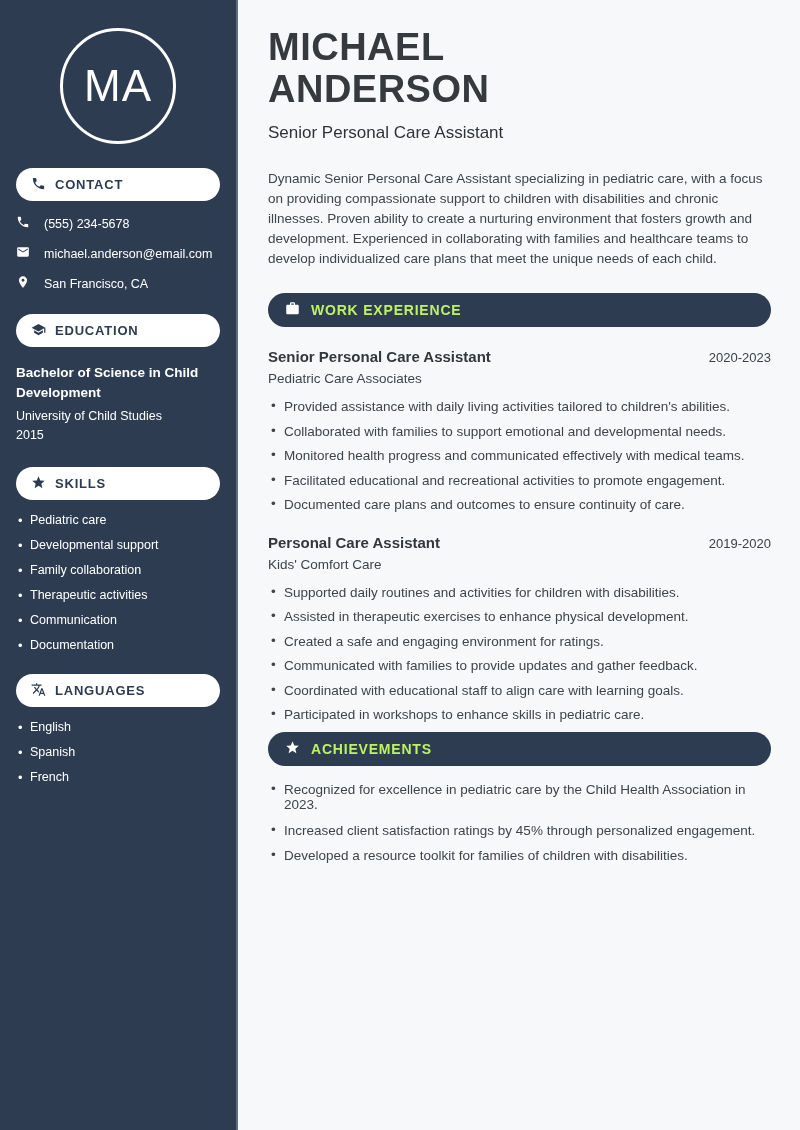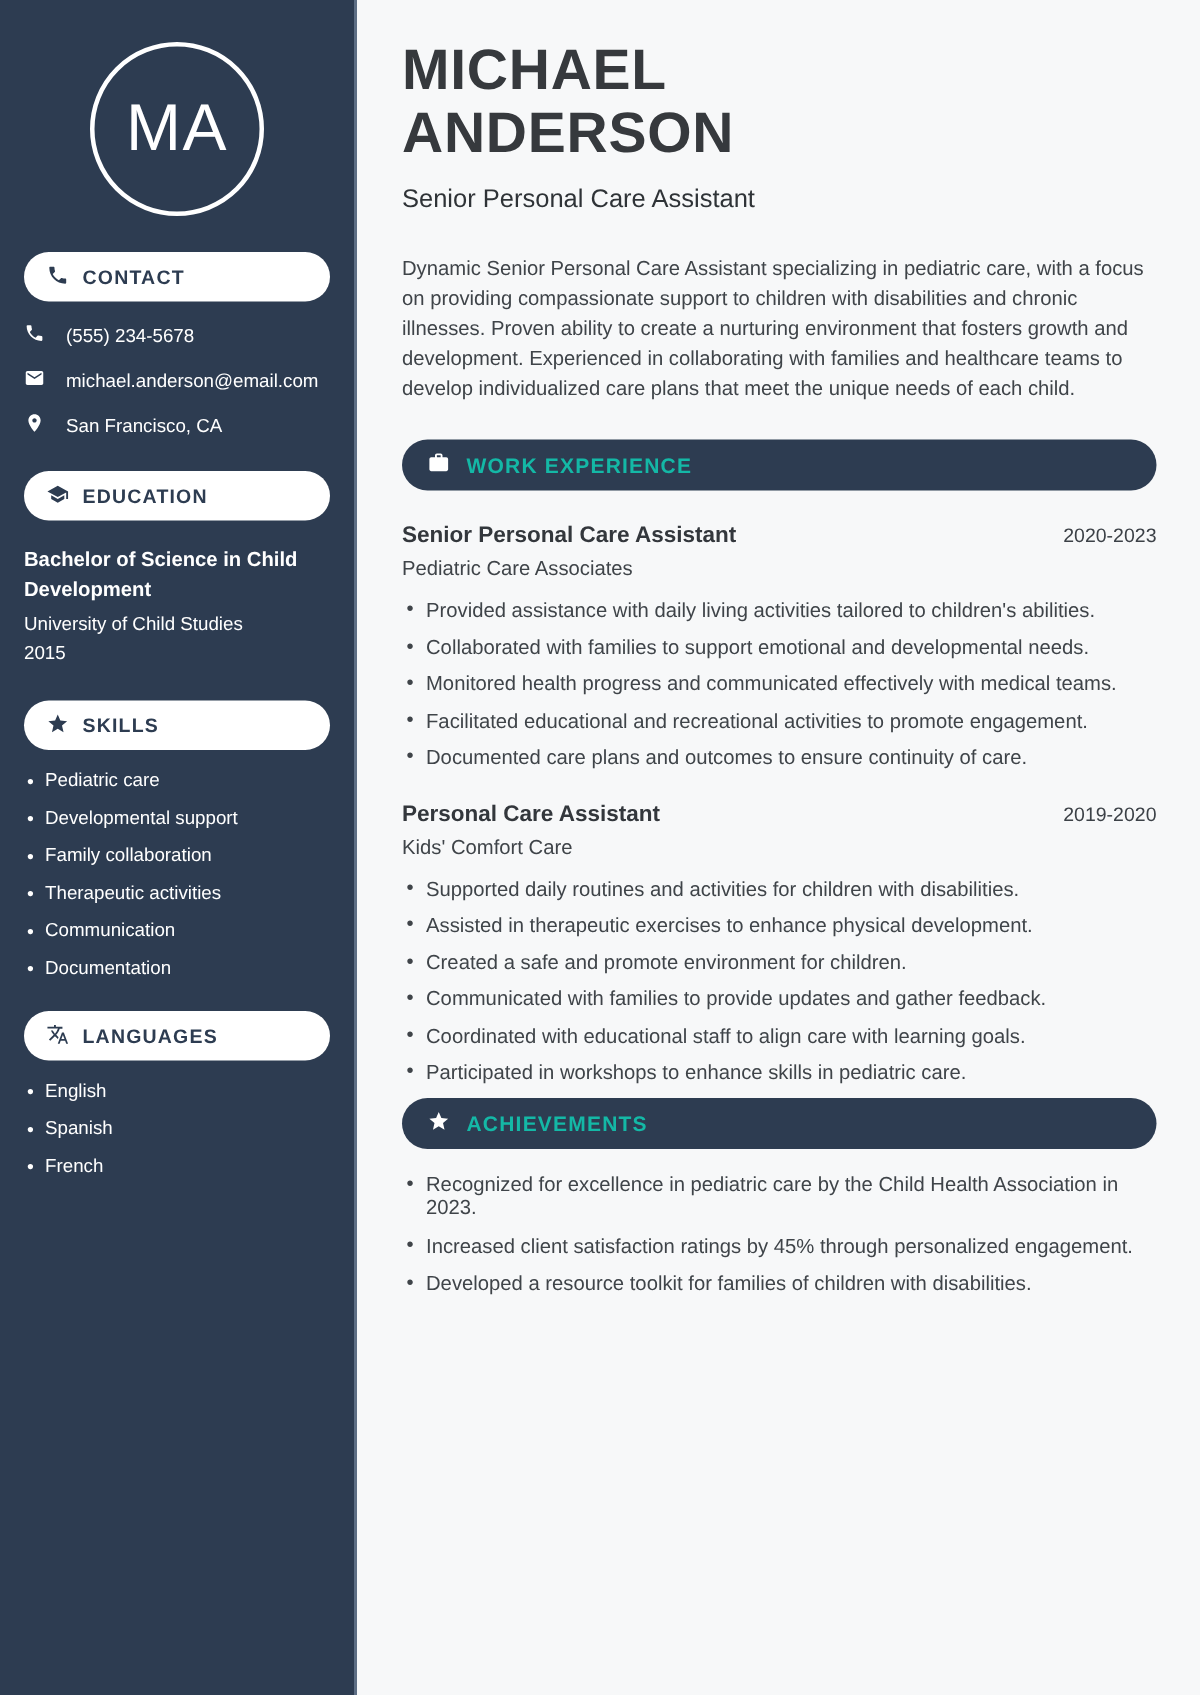--- a/index.html
+++ b/index.html
@@ -34,21 +34,21 @@
   .edu-year { font-size:12.5px; line-height:19px; }
   .side-list { margin-top:14px; list-style:none; }
   .side-list li { position:relative; padding-left:14px; font-size:12.5px; margin-bottom:12px; line-height:13px; }
   .side-list li::before { content:"•"; position:absolute; left:2px; top:0; font-size:13px; }
   
   .main { flex:1; padding:26px 29px 0 30px; background:#f7f8f9; }
   .name { font-size:38px; line-height:42px; font-weight:bold; color:#36393d; letter-spacing:.5px; }
   .job-title-sub { margin-top:13px; font-size:17px; color:#2f3337; }
   .summary { margin-top:26px; font-size:13.5px; line-height:20px; color:#3f4449; }
   .dark-pill {
-    margin-top:24px; background:#2d3c51; color:#14b8a6; border-radius:17px;
+    margin-top:24px; background:#2d3c51; color:#bef264; border-radius:17px;
     height:34px; display:flex; align-items:center; gap:11px; padding:0 17px;
     font-weight:bold; font-size:14px; letter-spacing:.8px;
   }
   .dark-pill svg { width:15px; height:15px; fill:#ffffff; flex:0 0 auto; }
   .job { margin-top:21px; }
   .job-head { display:flex; justify-content:space-between; align-items:baseline; }
   .job-role { font-size:15px; font-weight:bold; color:#33373c; }
   .job-dates { font-size:13px; color:#3c4147; }
   .job-company { margin-top:6px; font-size:13.5px; color:#3f4449; }
   .bullet-list { margin-top:13px; list-style:none; }
@@ -175,21 +175,21 @@
 
     <section class="job">
       <div class="job-head">
         <span class="job-role">Personal Care Assistant</span>
         <span class="job-dates">2019-2020</span>
       </div>
       <div class="job-company">Kids' Comfort Care</div>
       <ul class="bullet-list">
         <li>Supported daily routines and activities for children with disabilities.</li>
         <li>Assisted in therapeutic exercises to enhance physical development.</li>
-        <li>Created a safe and promote environment for children.</li>
+        <li>Created a safe and engaging environment for ratings.</li>
         <li>Communicated with families to provide updates and gather feedback.</li>
         <li>Coordinated with educational staff to align care with learning goals.</li>
         <li>Participated in workshops to enhance skills in pediatric care.</li>
       </ul>
     </section>
 
     <div class="dark-pill ach-pill">
       <span><svg viewBox="0 0 24 24">
             <path d="M12 17.27L18.18 21l-1.64-7.03L22 9.24l-7.19-.61L12 2 9.19 8.63 2 9.24l5.46 4.73L5.82 21z"></path>
           </svg></span>

